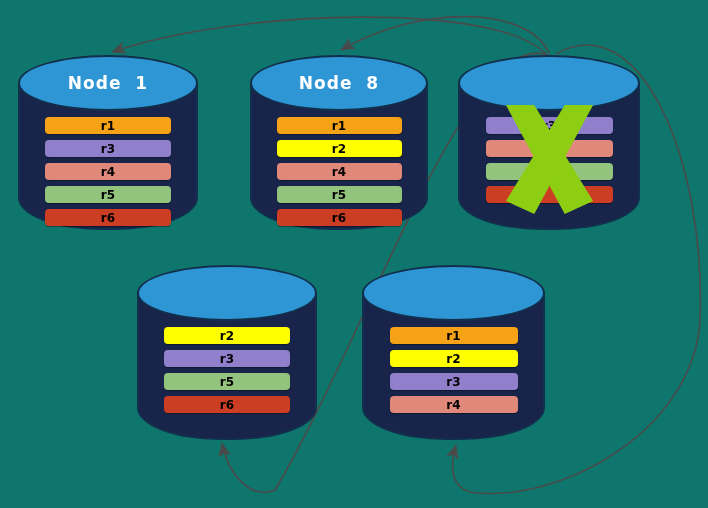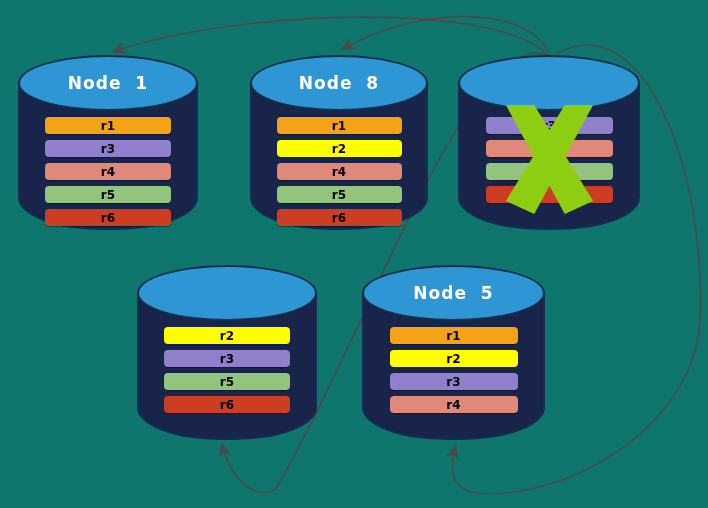--- a/index.html
+++ b/index.html
@@ -90,21 +90,20 @@
         <div class="rows" style="top: 62px;">
           <div class="row" style="background: rgb(255, 255, 0); width: 126px;">r2</div>
           <div class="row" style="background: rgb(144, 128, 204); width: 126px;">r3</div>
           <div class="row" style="background: rgb(146, 196, 125); width: 126px;">r5</div>
           <div class="row" style="background: rgb(204, 62, 36); width: 126px;">r6</div>
         </div>
       </div>
       <div class="node" style="left: 362px; top: 265px; width: 183px; height: 175px;">
         <div class="cyl-body" style="height: 147px; background: rgb(24, 36, 74);"></div>
         <div class="cyl-top" style="background: rgb(46, 150, 212);"></div>
-        <div class="node-label">Node  5</div>
         <div class="rows" style="top: 62px;">
           <div class="row" style="background: rgb(245, 162, 22); width: 128px;">r1</div>
           <div class="row" style="background: rgb(255, 255, 0); width: 128px;">r2</div>
           <div class="row" style="background: rgb(144, 128, 204); width: 128px;">r3</div>
           <div class="row" style="background: rgb(224, 136, 122); width: 128px;">r4</div>
         </div>
       </div>
     </div>
 </div>
 

